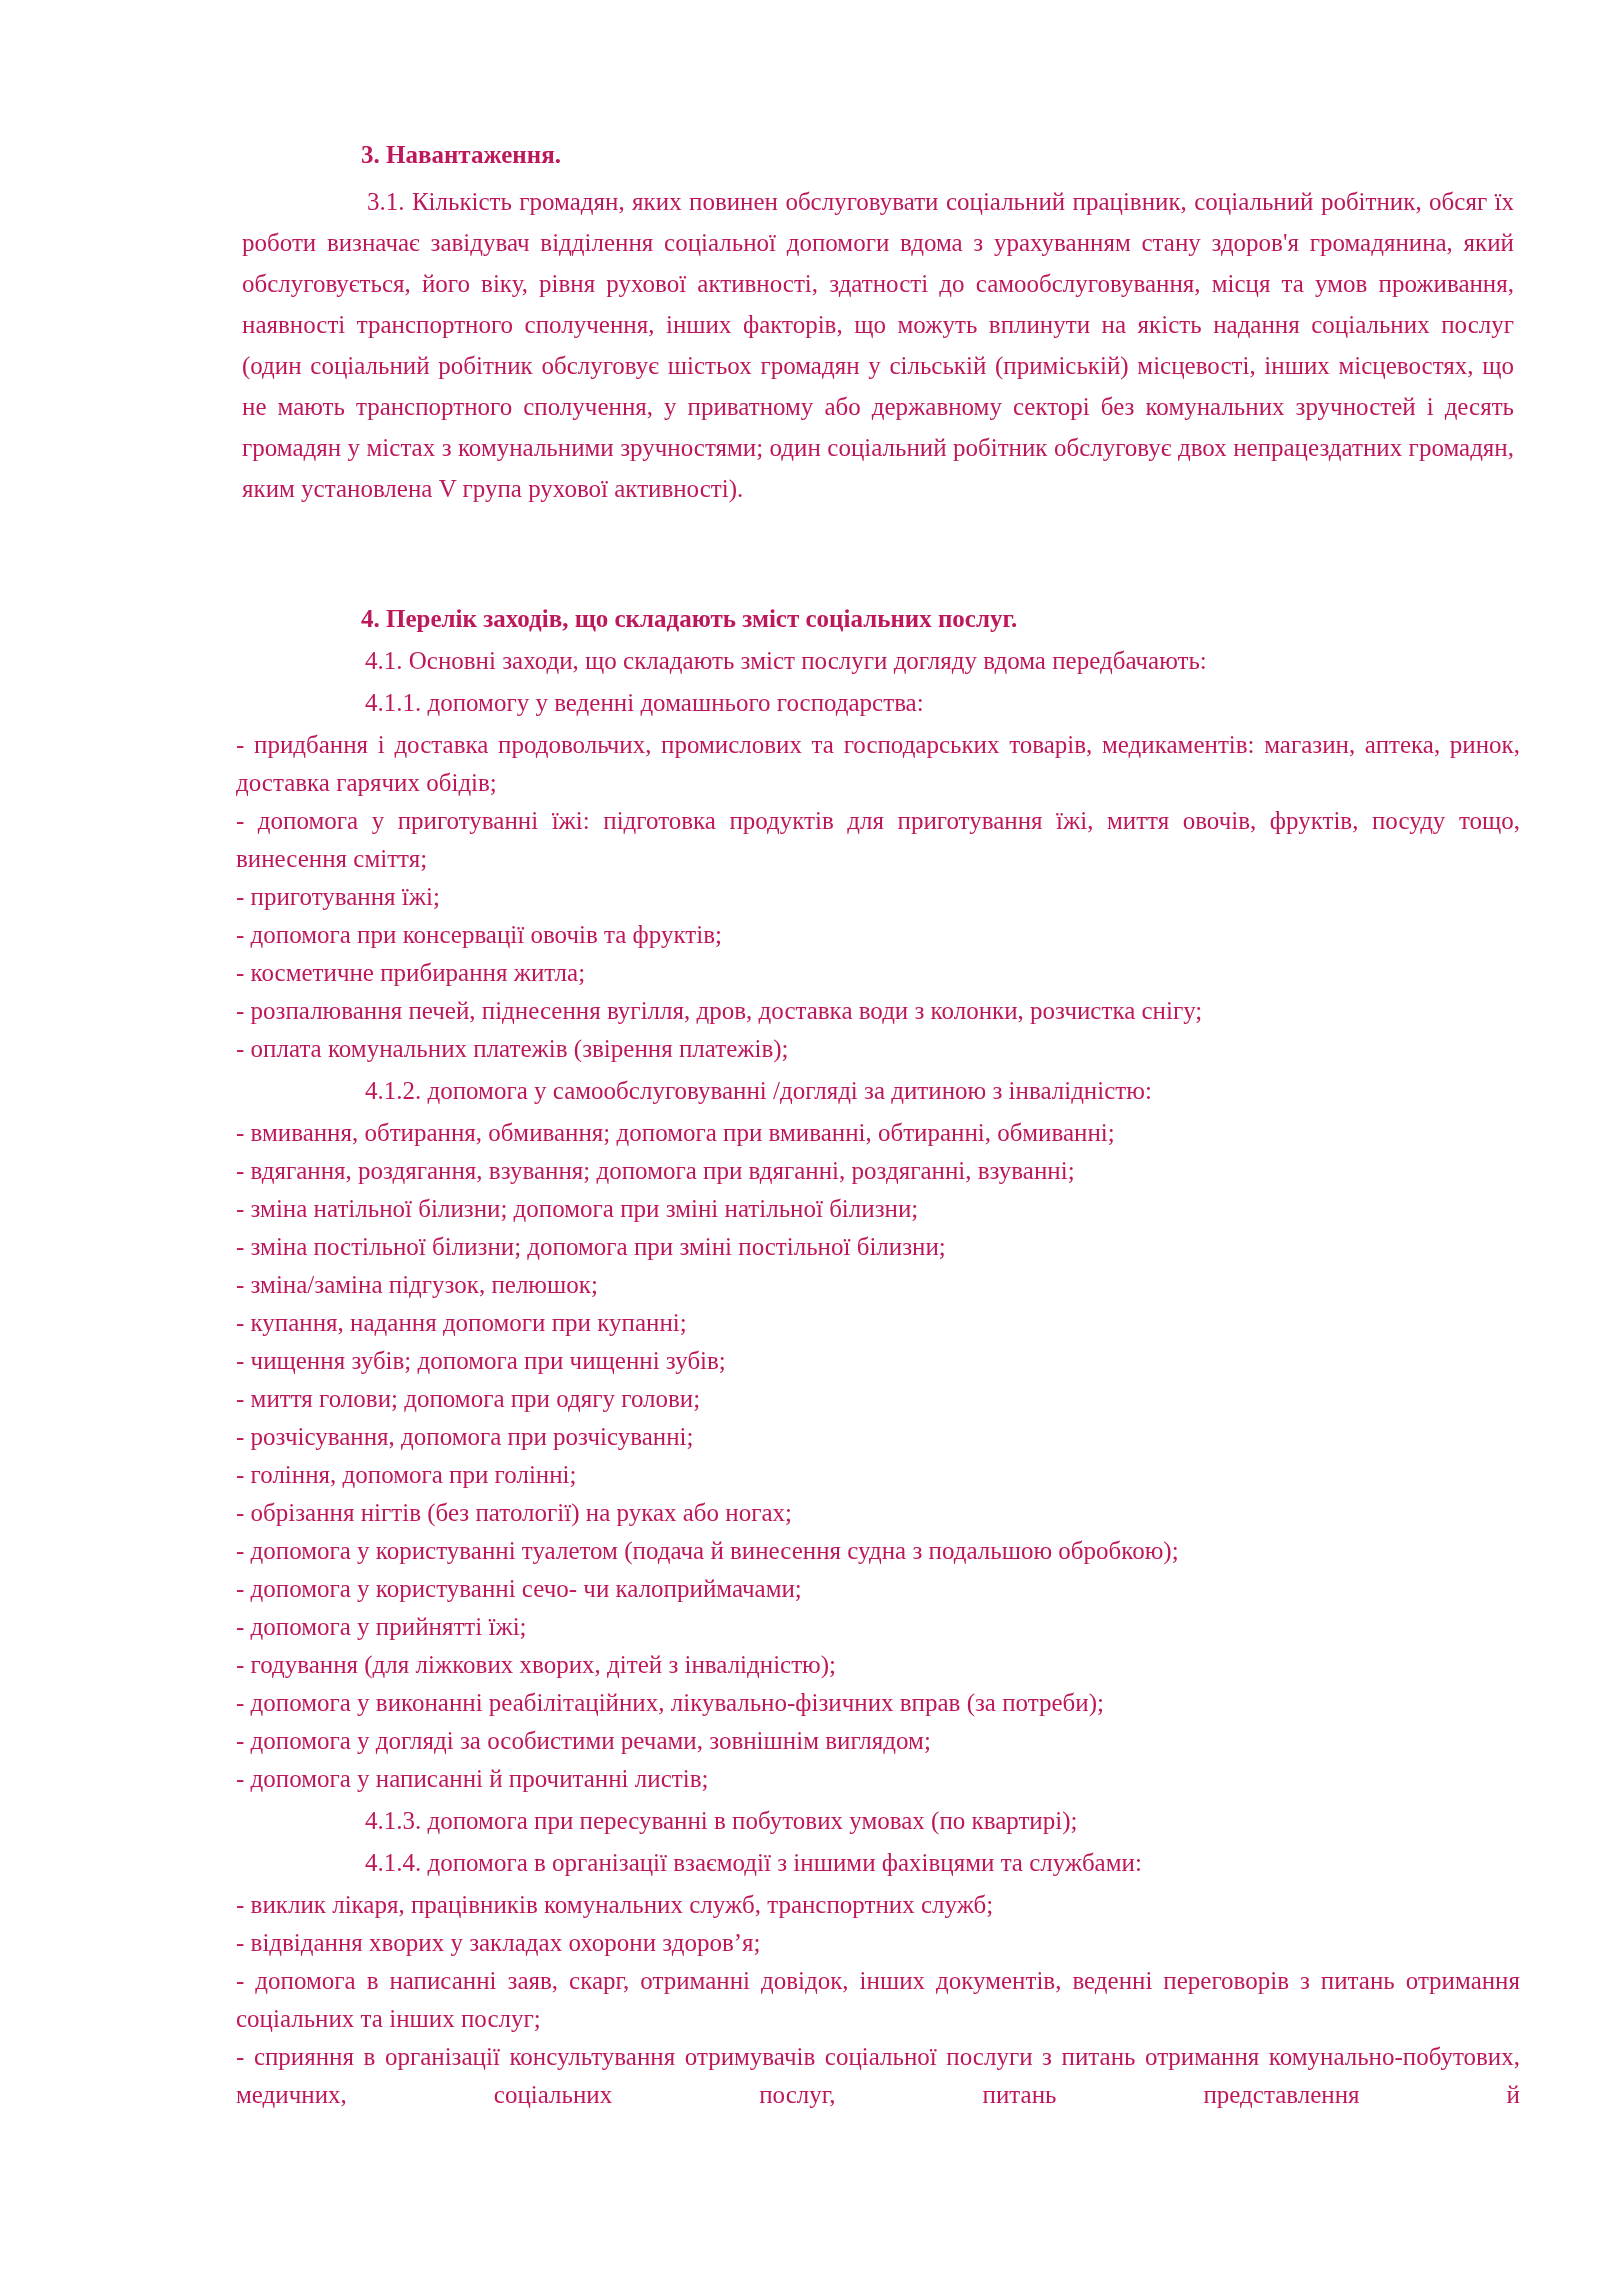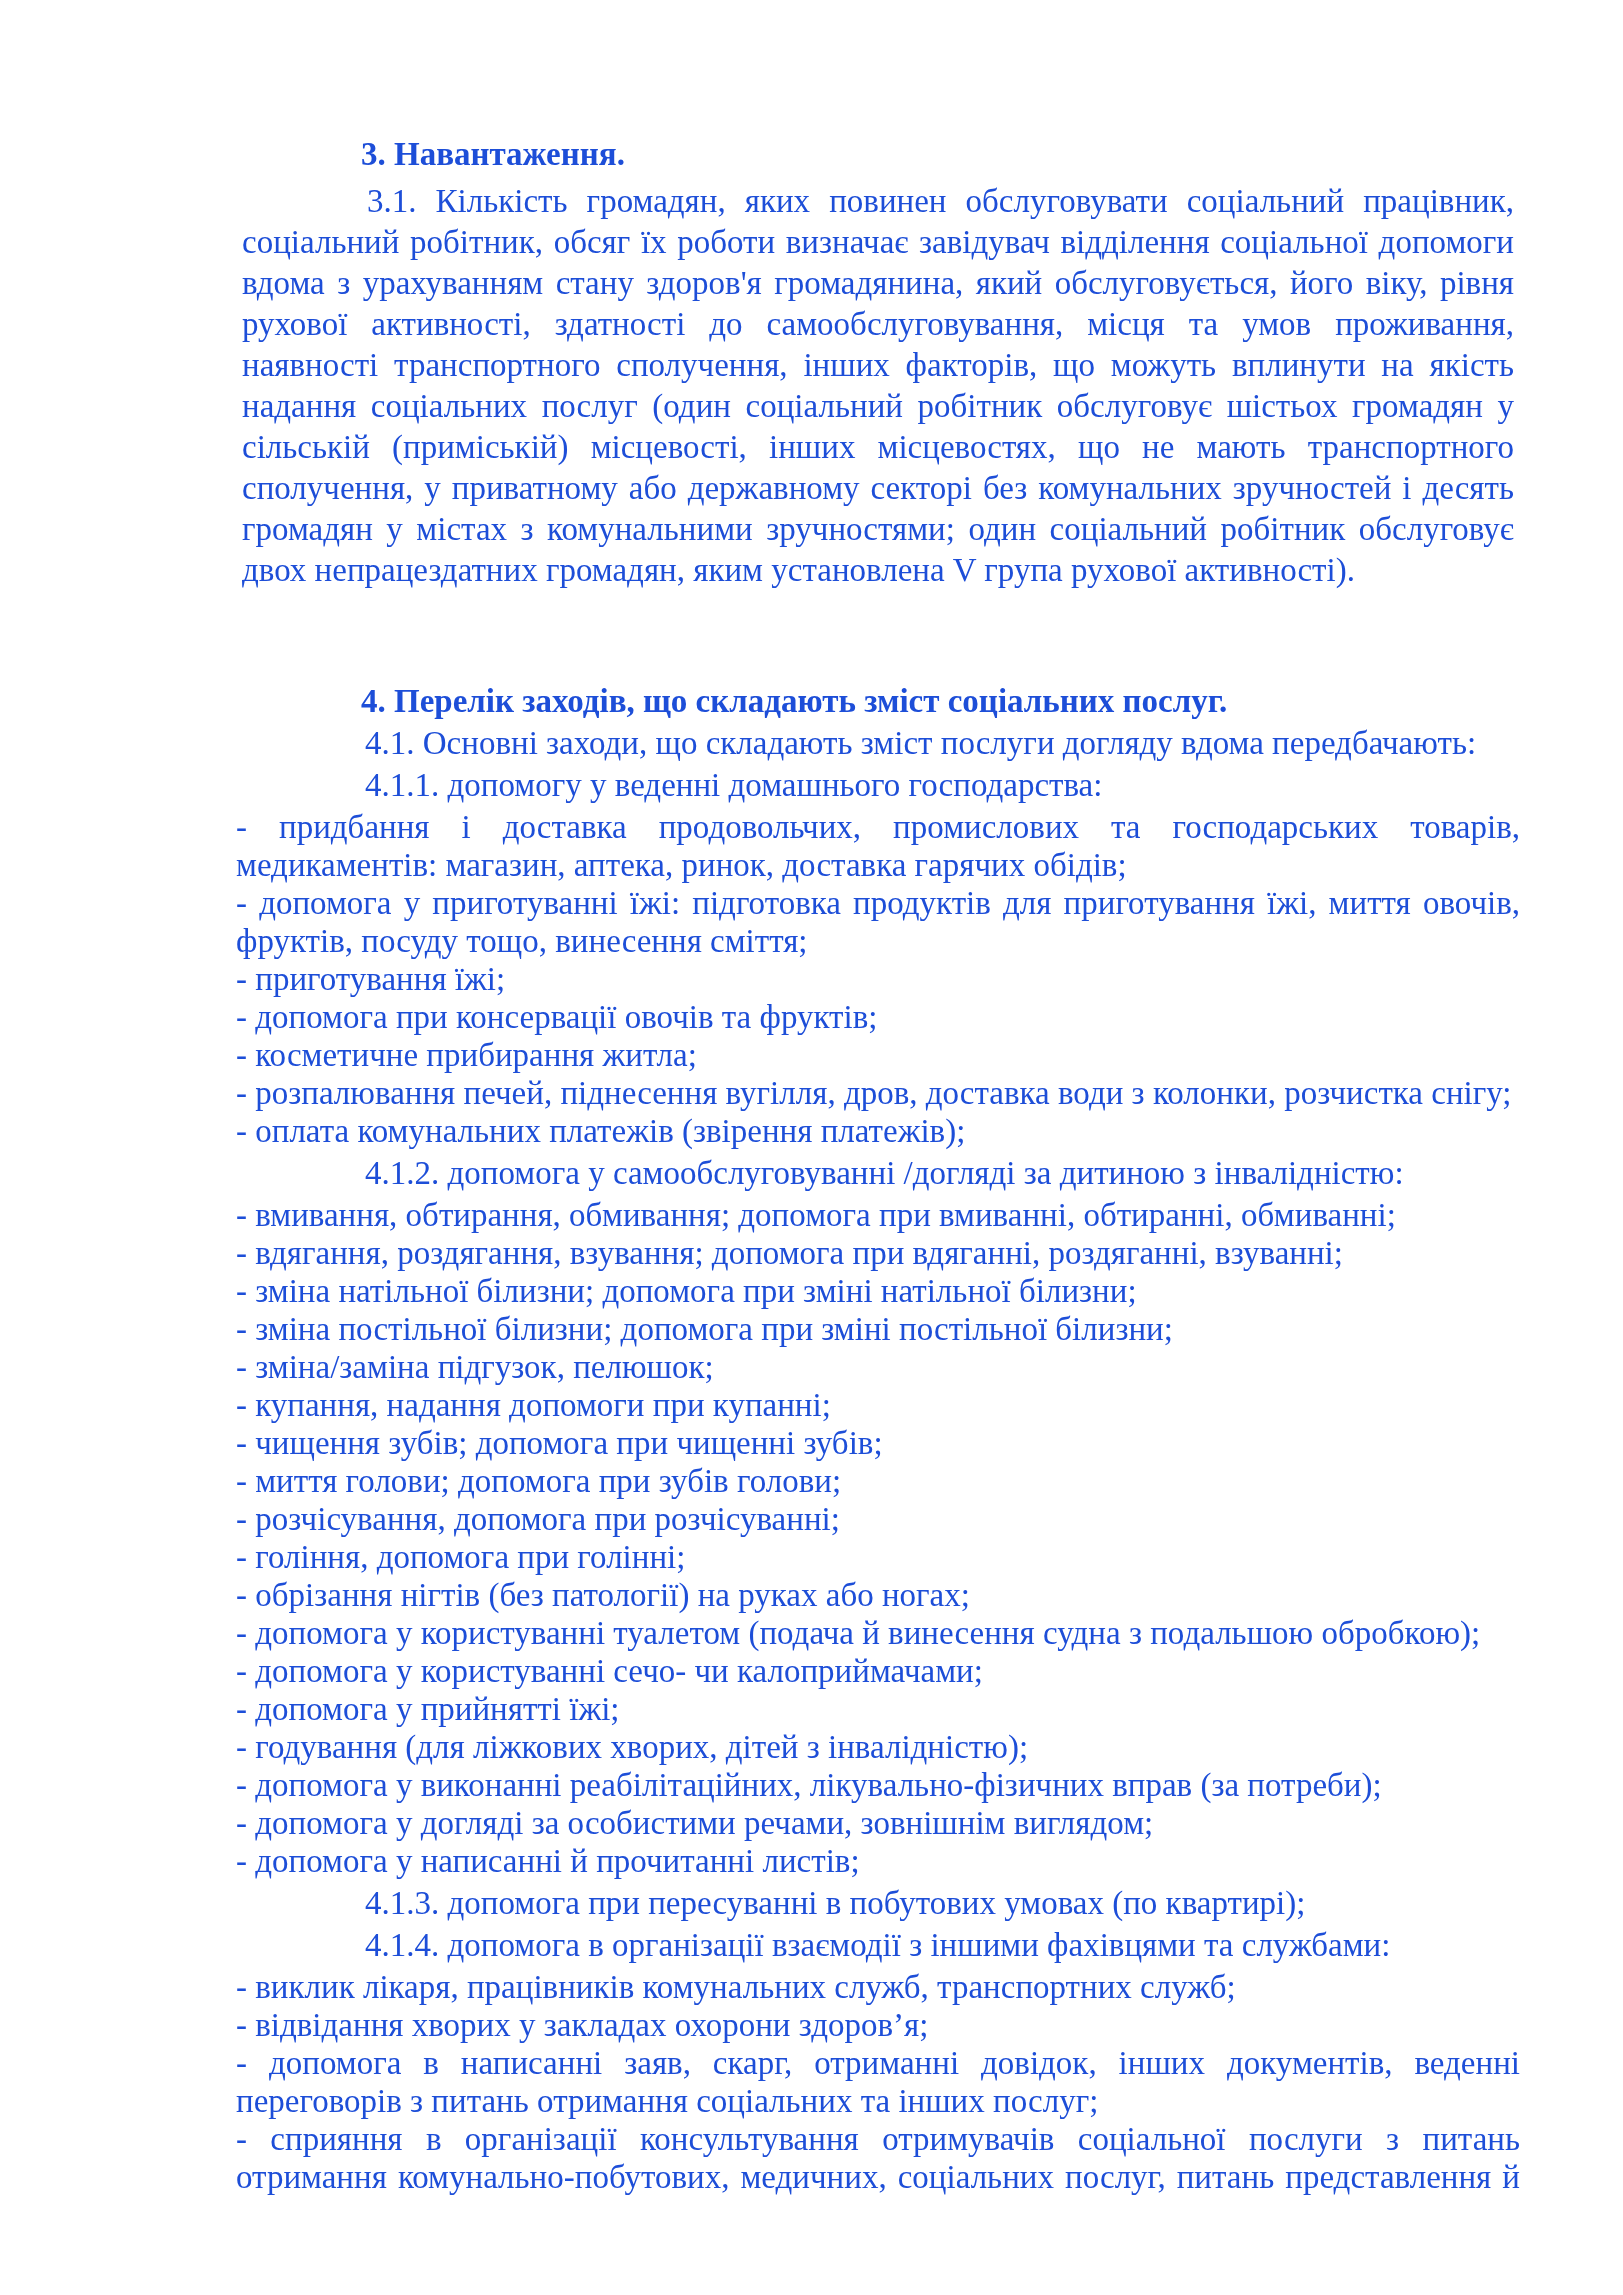--- a/index.html
+++ b/index.html
@@ -3,22 +3,22 @@
 <meta charset="utf-8">
 <style>
   html, body { margin: 0; padding: 0; background: #ffffff; }
   body { width: 1623px; height: 2295px; position: relative; overflow: hidden; }
   .page {
     position: absolute;
     left: 236px;
     top: 134px;
     width: 1284px;
     font-family: "Liberation Serif", "DejaVu Serif", serif;
-    font-size: 33px;
-    color: #1d4ed8;
+    font-size: 25px;
+    color: #be185d;
   }
   .heading {
     font-weight: bold;
     text-indent: 125px;
     line-height: 41px;
     margin: 0;
   }
   .para {
     text-align: justify;
     text-indent: 125px;
@@ -65,21 +65,21 @@
 
     <p class="indented">4.1.2. допомога у самообслуговуванні /догляді за дитиною з інвалідністю:</p>
     <div>
       <p class="item">- вмивання, обтирання, обмивання; допомога при вмиванні, обтиранні, обмиванні;</p>
       <p class="item">- вдягання, роздягання, взування; допомога при вдяганні, роздяганні, взуванні;</p>
       <p class="item">- зміна натільної білизни; допомога при зміні натільної білизни;</p>
       <p class="item">- зміна постільної білизни; допомога при зміні постільної білизни;</p>
       <p class="item">- зміна/заміна підгузок, пелюшок;</p>
       <p class="item">- купання, надання допомоги при купанні;</p>
       <p class="item">- чищення зубів; допомога при чищенні зубів;</p>
-      <p class="item">- миття голови; допомога при зубів голови;</p>
+      <p class="item">- миття голови; допомога при одягу голови;</p>
       <p class="item">- розчісування, допомога при розчісуванні;</p>
       <p class="item">- гоління, допомога при голінні;</p>
       <p class="item">- обрізання нігтів (без патології) на руках або ногах;</p>
       <p class="item">- допомога у користуванні туалетом (подача й винесення судна з подальшою обробкою);</p>
       <p class="item">- допомога у користуванні сечо- чи калоприймачами;</p>
       <p class="item">- допомога у прийнятті їжі;</p>
       <p class="item">- годування (для ліжкових хворих, дітей з інвалідністю);</p>
       <p class="item">- допомога у виконанні реабілітаційних, лікувально-фізичних вправ (за потреби);</p>
       <p class="item">- допомога у догляді за особистими речами, зовнішнім виглядом;</p>
       <p class="item">- допомога у написанні й прочитанні листів;</p>

